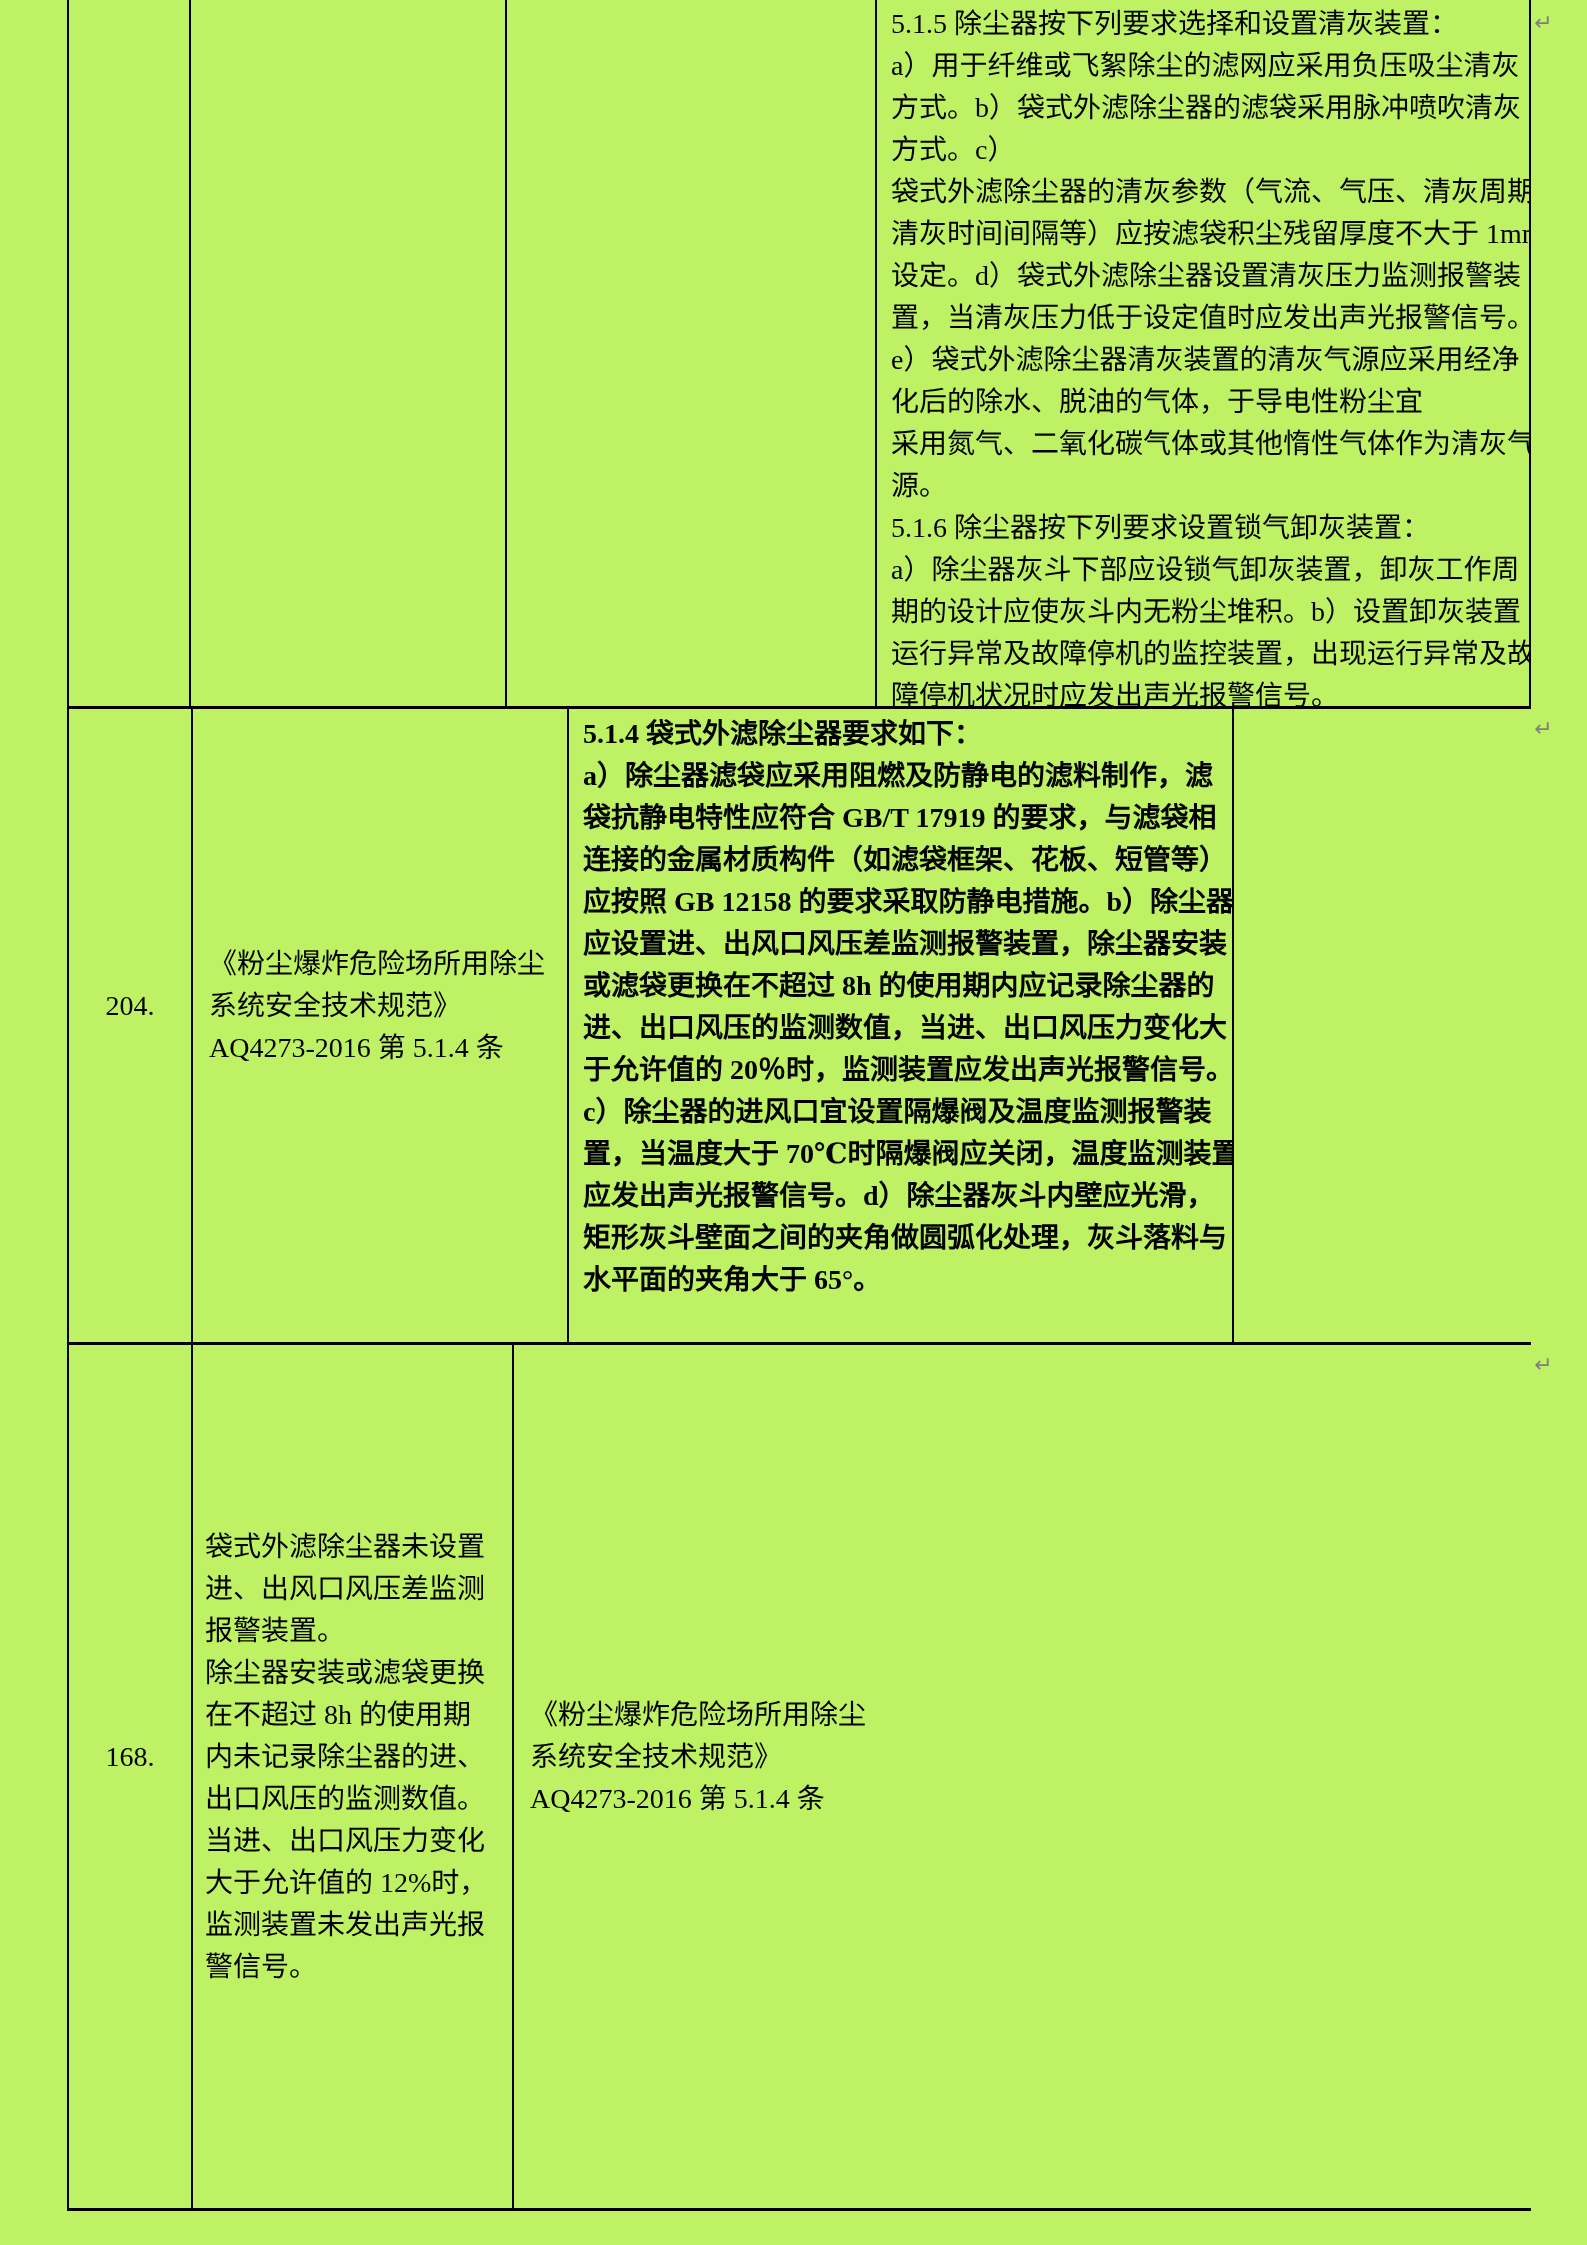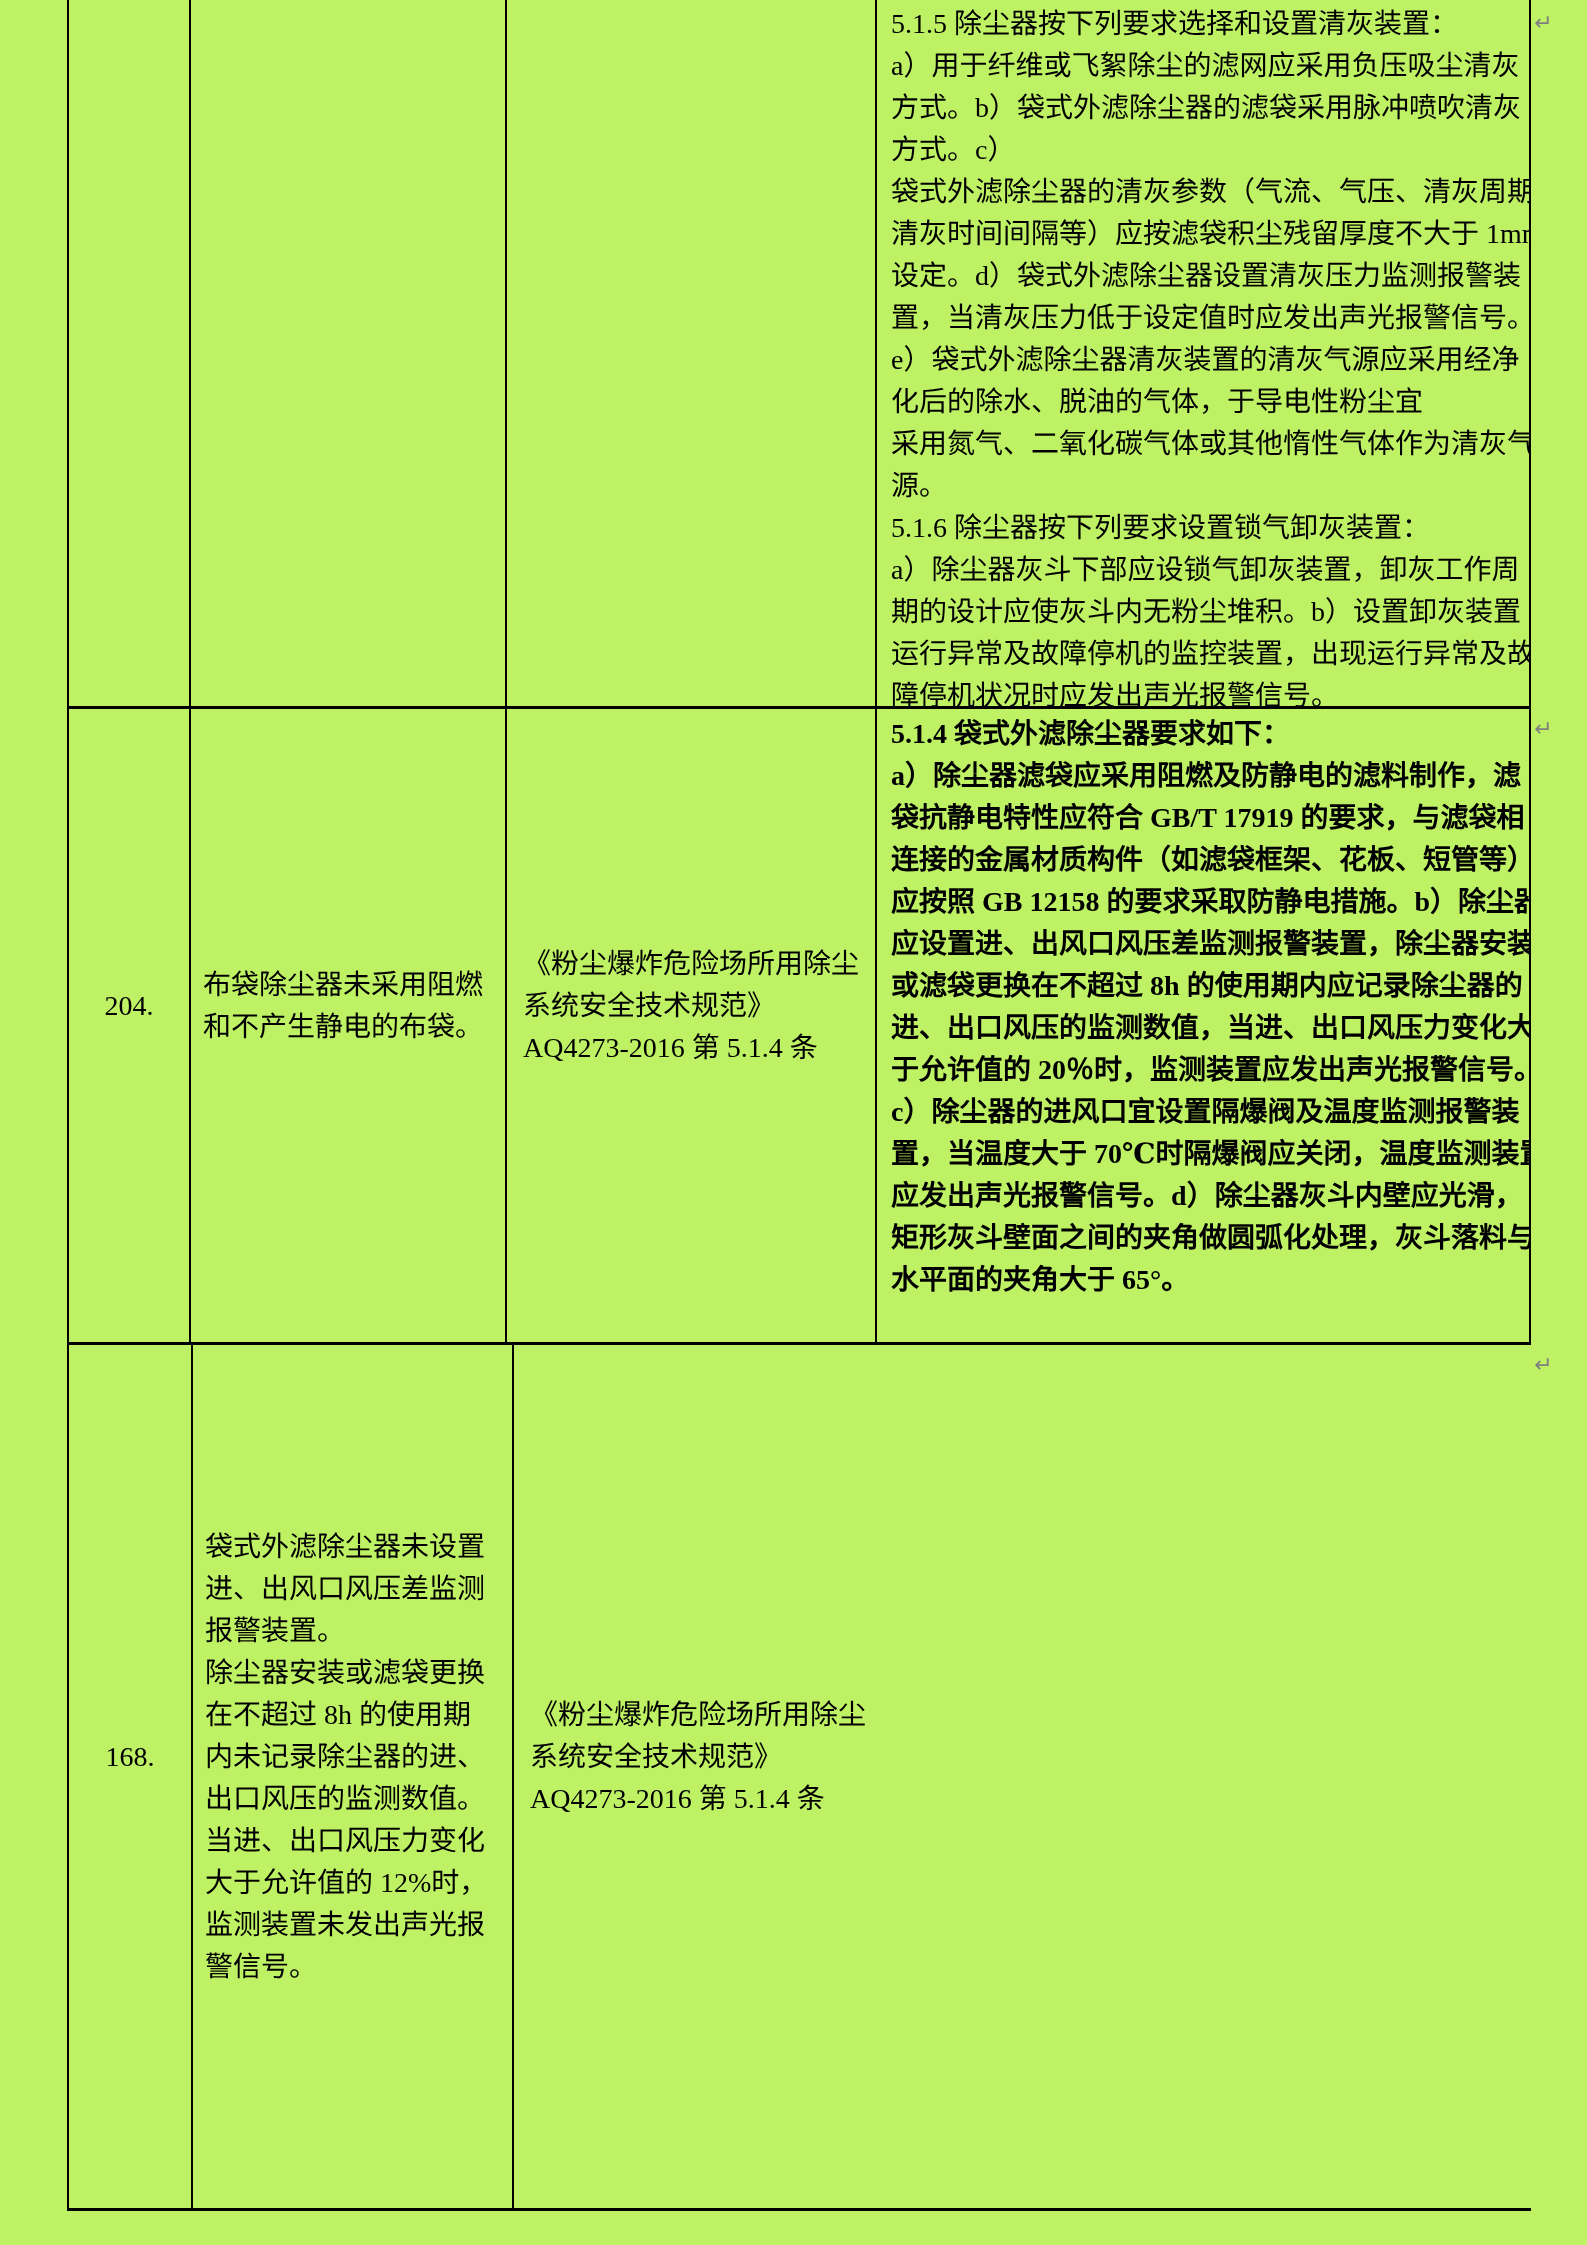--- a/index.html
+++ b/index.html
@@ -95,24 +95,20 @@
 期的设计应使灰斗内无粉尘堆积。b）设置卸灰装置
 运行异常及故障停机的监控装置，出现运行异常及故
 障停机状况时应发出声光报警信号。</div>
       </div>
     </div>
 
     <div class="t-row row-b">
       <div class="t-cell cell-num">
         <span class="txt nudge">204.</span>
       </div>
-      <div class="t-cell cell-desc">
-        <span class="txt nudge">布袋除尘器未采用阻燃
-和不产生静电的布袋。</span>
-      </div>
       <div class="t-cell cell-ref">
         <span class="txt nudge">《粉尘爆炸危险场所用除尘
 系统安全技术规范》
 AQ4273-2016 第 5.1.4 条</span>
       </div>
       <div class="t-cell cell-req">
         <div class="txt req-body">5.1.4 袋式外滤除尘器要求如下：
 a）除尘器滤袋应采用阻燃及防静电的滤料制作，滤
 袋抗静电特性应符合 GB/T 17919 的要求，与滤袋相
 连接的金属材质构件（如滤袋框架、花板、短管等）

